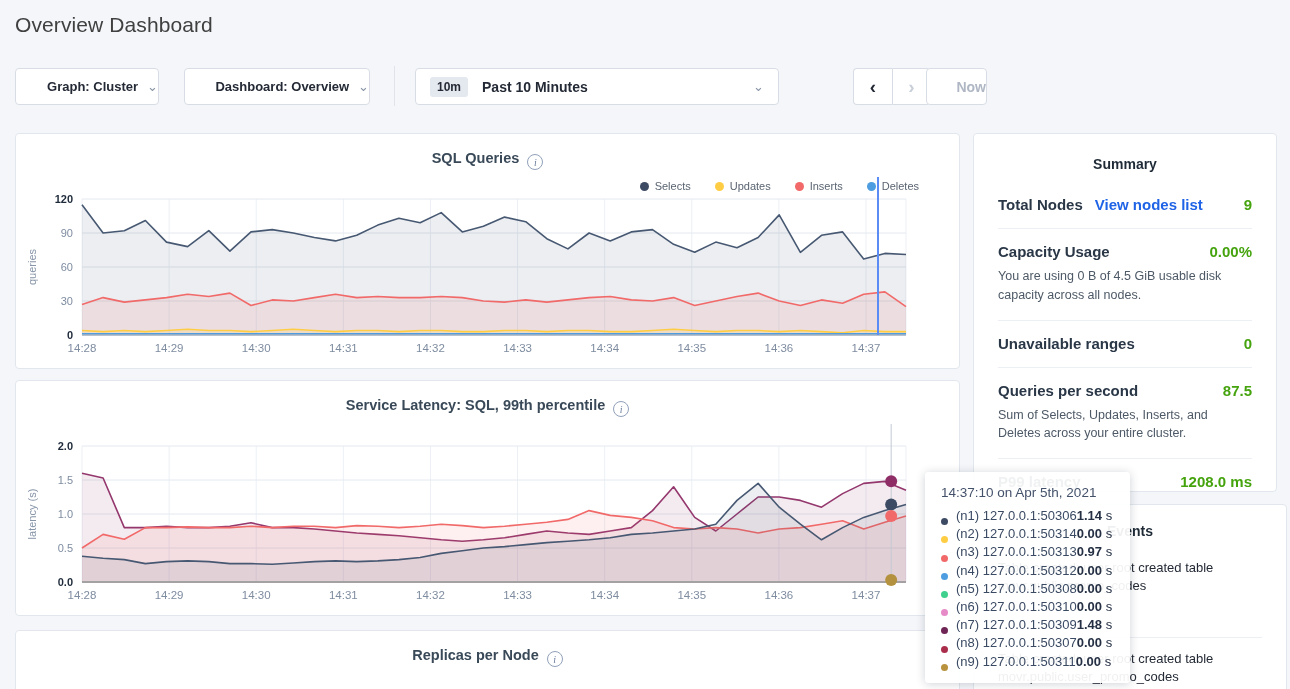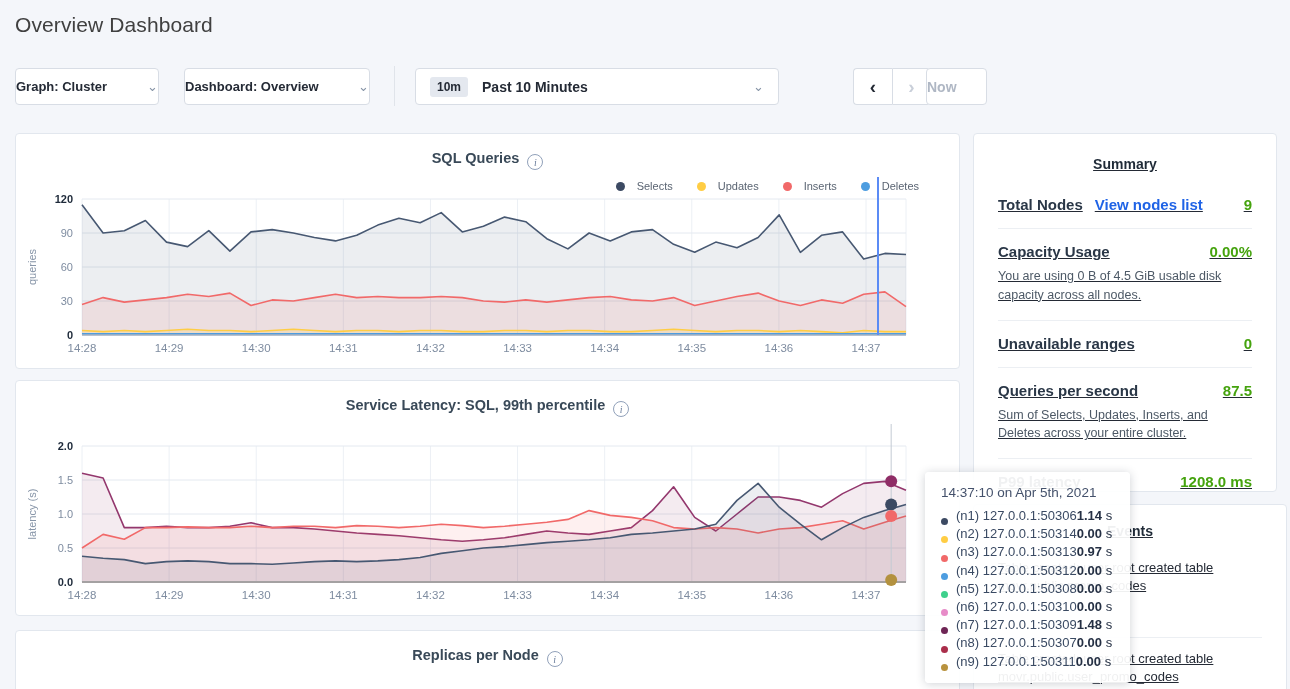--- a/index.html
+++ b/index.html
@@ -3,48 +3,48 @@
 <meta charset="utf-8">
 <style>
   * { margin:0; padding:0; box-sizing:border-box; }
   html,body { width:1290px; height:689px; overflow:hidden; }
   body { font-family:"Liberation Sans","DejaVu Sans",sans-serif; background:#F4F6FA; position:relative; color:#242A35; }
 
   .page-title { position:absolute; left:15px; top:13px; font-size:21px; font-weight:500; color:#404040; letter-spacing:.1px; }
 
   
   .toolbar-btn { position:absolute; top:68px; height:37px; background:#fff; border:1px solid #D8DDE5; border-radius:4px;
-    display:flex; align-items:center; justify-content:space-between; font-family:inherit; font-size:13px; font-weight:700; color:#242A35; cursor:pointer; }
+    display:flex; align-items:center; justify-content:flex-end; font-family:inherit; font-size:13px; font-weight:700; color:#242A35; cursor:pointer; }
   .dd1 { left:15px; width:144px; }
   .dd2 { left:184px; width:186px; }
   .chev { color:#8593A6; font-size:13px; font-weight:400; margin-left:9px; line-height:8px; }
   .vdiv { position:absolute; left:394px; top:66px; width:1px; height:40px; background:#E0E4EA; }
   .timesel { left:415px; width:364px; justify-content:flex-start; padding:0 14px; font-size:14px; }
   .timesel .badge { background:#E4E8EF; color:#242A35; font-size:12px; font-weight:700; padding:3px 7px; border-radius:3px; margin-right:14px; }
   .timesel .chev { margin-left:auto; }
   .nav-group { position:absolute; left:853px; top:68px; display:flex; }
   .nav-group button { width:39px; height:37px; background:#fff; border:1px solid #D8DDE5; font-size:19px; font-weight:700; color:#242A35; cursor:pointer; font-family:inherit; }
   .nav-group button:first-child { border-radius:4px 0 0 4px; border-right:none; }
   .nav-group button:last-child { border-radius:0 4px 4px 0; }
   .nav-group button.disabled { color:#C9CFD9; }
   .now-btn { left:926px; width:61px; font-size:14px; color:#AFB7C4; }
 
   
-  .card { position:absolute; background:#fff; border:1px solid #E2E7EE; border-radius:4px;text-decoration:underline; }
+  .card { position:absolute; background:#fff; border:1px solid #E2E7EE; border-radius:4px; }
   .card-sql { left:15px; top:133px; width:945px; height:236px; }
   .card-lat { left:15px; top:380px; width:945px; height:236px; }
   .card-rep { left:15px; top:630px; width:945px; height:120px; }
   .card-summary { left:973px; top:133px; width:304px; height:359px; padding:20px 24px; }
   .card-events { left:973px; top:504px; width:314px; height:246px; padding:18px 24px; }
 
   .chart-title { position:absolute; top:16px; left:0; right:0; text-align:center; font-size:14.5px; font-weight:700; color:#394958; }
   .info-ic { display:inline-block; width:16px; height:16px; border:1px solid #91A1BA; border-radius:50%; color:#6B7E9C;
     font-size:10px; font-weight:400; font-style:italic; font-family:"Liberation Serif",serif; line-height:15px; text-align:center; vertical-align:-3px; margin-left:8px; }
   .legend { position:absolute; top:46px; right:40px; display:flex; gap:24px; }
-  .legend-item { display:flex; align-items:center; gap:12px; font-size:11px; color:#5A6472; cursor:pointer; }
+  .legend-item { display:flex; align-items:center; gap:6px; font-size:11px; color:#5A6472; cursor:pointer; }
   .legend-dot { width:9px; height:9px; border-radius:50%; }
   svg.chart { position:absolute; left:0; top:0; }
 
   
   .sum-title { text-align:center; font-size:14px; font-weight:700; color:#1F2A37; margin:2px 0 24px; }
   .sum-line { display:flex; align-items:baseline; font-size:15px; font-weight:700; color:#2A3747; margin-top:2px; }
   .sum-link { color:#1F63E6; margin-left:12px; cursor:pointer; text-decoration:none; }
   .sum-val { margin-left:auto; color:#45A30E; }
   .sum-desc { font-size:12.5px; font-weight:400; color:#4D5966; line-height:1.5; margin-top:7px; }
   .sum-div { border:none; border-top:1px solid #ECEFF3; margin:15px 0 14px; }

